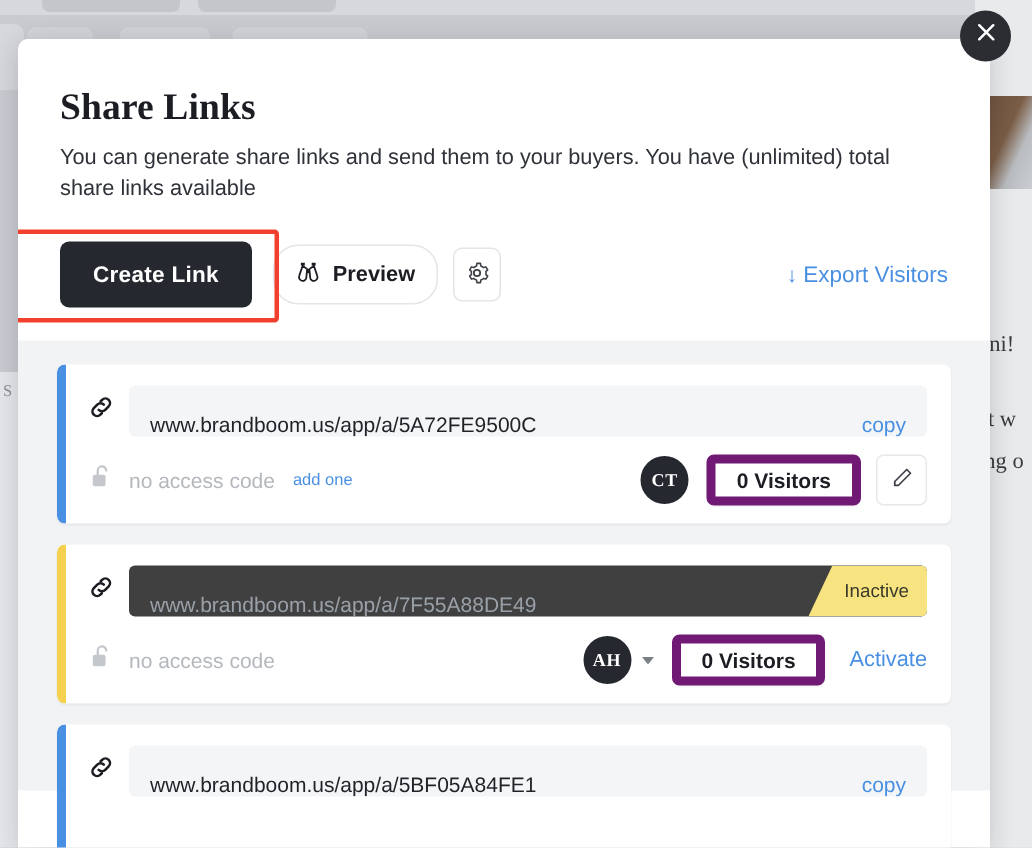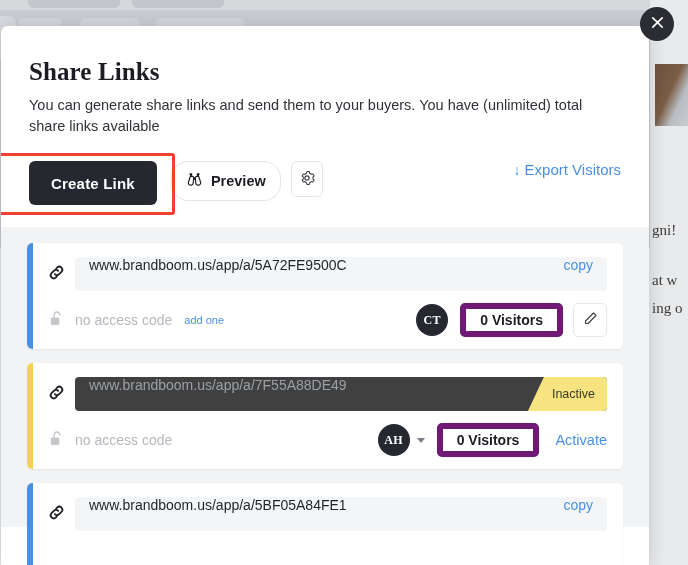--- a/index.html
+++ b/index.html
@@ -45,21 +45,21 @@
     position: absolute; left: 0; top: 248px; width: 688px; height: 317px;
     background: #e6e7ea;
   }
   .bg-sidetext {
     position: absolute; left: 2px; top: 255px; font-size: 11px;
     color: #8d8f95; font-family: "Liberation Serif", serif;
   }
 
   
   .modal {
-    position: absolute; left: 1px; top: 26px;
+    position: absolute; left: 12px; top: 26px;
     width: 648px; height: 539px;
     background: #ffffff;
     border-radius: 7px 7px 0 0;
     overflow: hidden;
     box-shadow: 0 3px 18px rgba(20,22,30,.18);
   }
   .modal-header { padding: 32px 28px 0 28px; background: #fff; }
   .modal-title {
     font-family: "Liberation Serif", serif;
     font-size: 25px; font-weight: bold; color: #1b1d23;
@@ -67,21 +67,21 @@
   }
   .modal-sub {
     margin-top: 9px;
     font-size: 14.5px; line-height: 21px; color: #2f3238;
     max-width: 560px;
   }
 
   
   .action-row {
     position: relative;
-    display: flex; align-items: flex-start;
+    display: flex; align-items: center;
     padding: 0 28px; margin-top: 24px; height: 44px;
   }
   .highlight-box {
     position: absolute; left: -4px; top: -8px;
     width: 178px; height: 62px;
     border: 3px solid #f2402e; border-radius: 3px;
     pointer-events: none;
   }
   .btn-primary {
     height: 44px; padding: 0 22px;
@@ -128,21 +128,21 @@
   .accent {
     position: absolute; left: 0; top: 0; bottom: 0; width: 6px;
     border-radius: 5px 0 0 5px;
   }
   .card-row1 { display: flex; align-items: center; }
   .chain-icon { width: 22px; flex: 0 0 22px; }
   .url-field {
     position: relative;
     flex: 1; margin-left: 6px; height: 34px;
     background: #f4f5f7; border-radius: 4px;
-    display: flex; align-items: flex-start;
+    display: flex; align-items: flex-end;
     padding: 0 14px;
     overflow: hidden;
   }
   .url-field.inactive { background: #404040; }
   .url-text { font-size: 14px; color: #1f2227; }
   .url-text.muted { color: #9aa0a8; }
   .copy-link {
     margin-left: auto; color: #4a90e2; font-size: 14px; cursor: pointer;
   }
   .ribbon {

